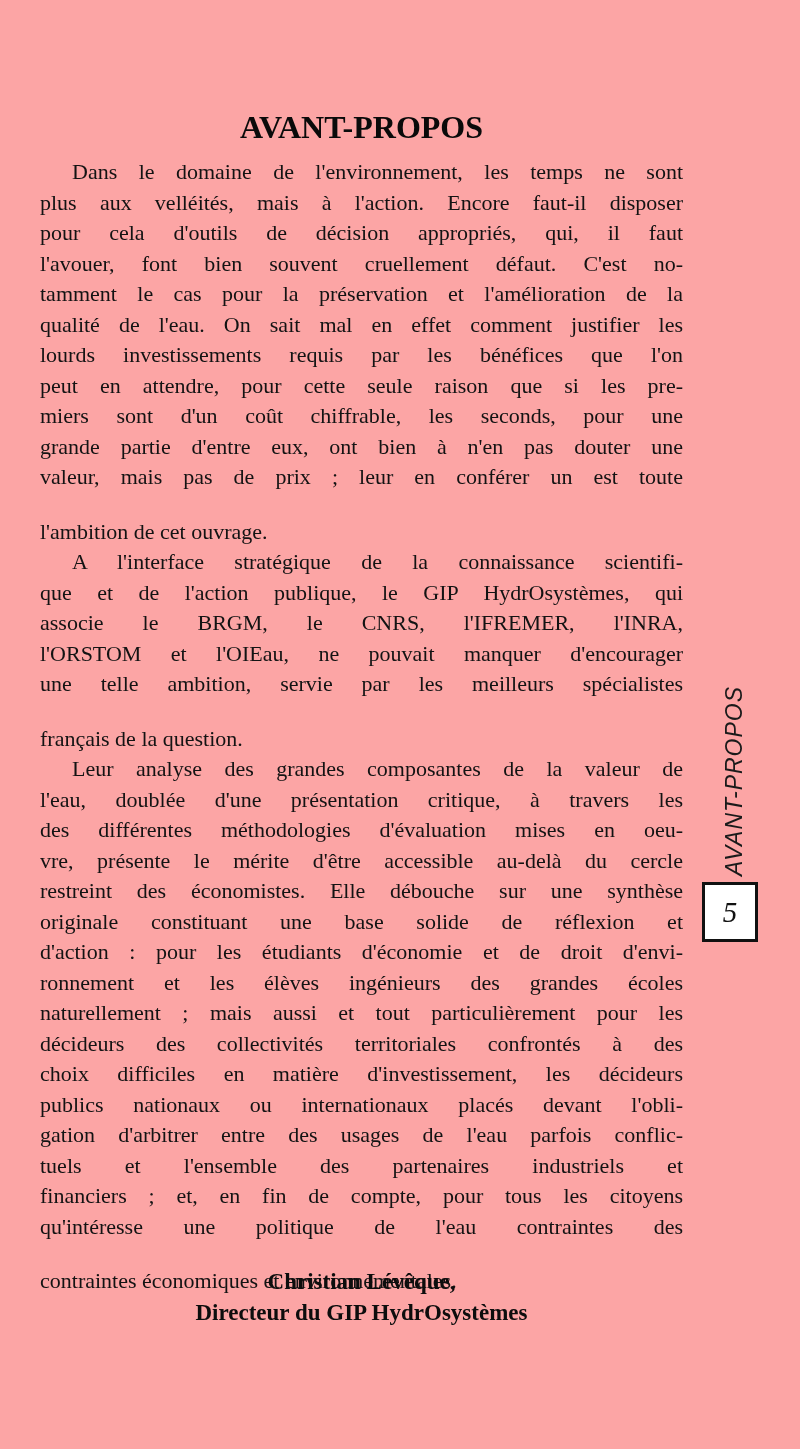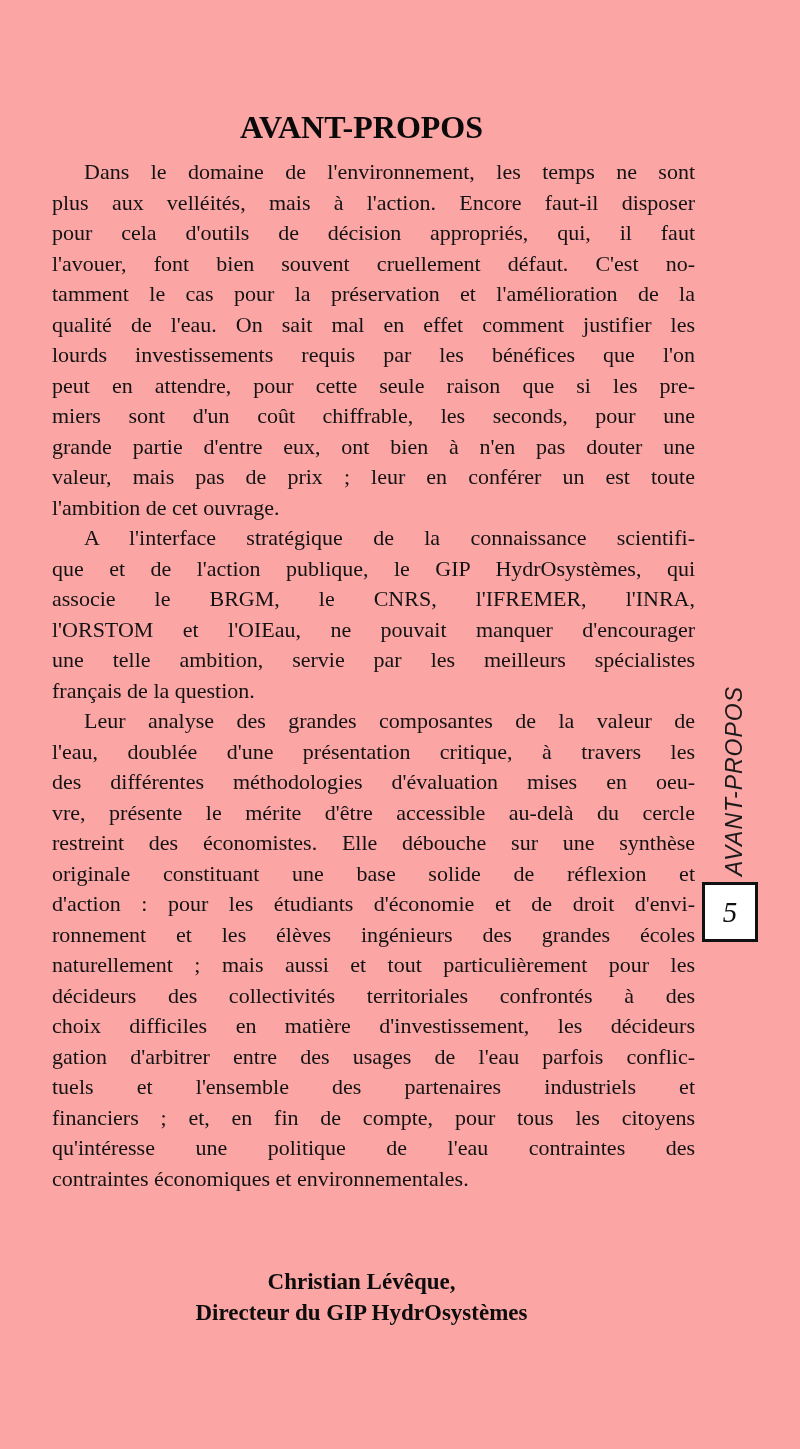--- a/index.html
+++ b/index.html
@@ -22,37 +22,38 @@
     top: 88px;
     width: 643px;
     text-align: center;
     font-size: 32px;
     font-weight: bold;
     letter-spacing: 0px;
     color: #0a0a0a;
   }
   .body-text {
     position: absolute;
-    left: 52px;
+    left: 40px;
     top: 157px;
     width: 643px;
     font-size: 22px;
     color: #131313;
   }
   .para { margin: 0; }
   .line {
     height: 30.5px;
     line-height: 30.5px;
     text-align: justify;
     text-align-last: justify;
     white-space: normal;
     overflow: hidden;
   }
   .line.para-end {
     text-align-last: left;
+    margin-top: 24px;
   }
   .line.indent {
     text-indent: 32px;
   }
   .signature {
     position: absolute;
     left: 40px;
     top: 1266px;
     width: 643px;
     text-align: center;
@@ -131,20 +132,21 @@
       <div class="line">l'eau, doublée d'une présentation critique, à travers les</div>
       <div class="line">des différentes méthodologies d'évaluation mises en oeu-</div>
       <div class="line">vre, présente le mérite d'être accessible au-delà du cercle</div>
       <div class="line">restreint des économistes. Elle débouche sur une synthèse</div>
       <div class="line">originale constituant une base solide de réflexion et</div>
       <div class="line">d'action : pour les étudiants d'économie et de droit d'envi-</div>
       <div class="line">ronnement et les élèves ingénieurs des grandes écoles</div>
       <div class="line">naturellement ; mais aussi et tout particulièrement pour les</div>
       <div class="line">décideurs des collectivités territoriales confrontés à des</div>
       <div class="line">choix difficiles en matière d'investissement, les décideurs</div>
+      <div class="line">publics nationaux ou internationaux placés devant l'obli-</div>
       <div class="line">gation d'arbitrer entre des usages de l'eau parfois conflic-</div>
       <div class="line">tuels et l'ensemble des partenaires industriels et</div>
       <div class="line">financiers ; et, en fin de compte, pour tous les citoyens</div>
       <div class="line">qu'intéresse une politique de l'eau contraintes des</div>
       <div class="line para-end">contraintes économiques et environnementales.</div>
     </div>
 
   </div>
 
   <div class="signature">

